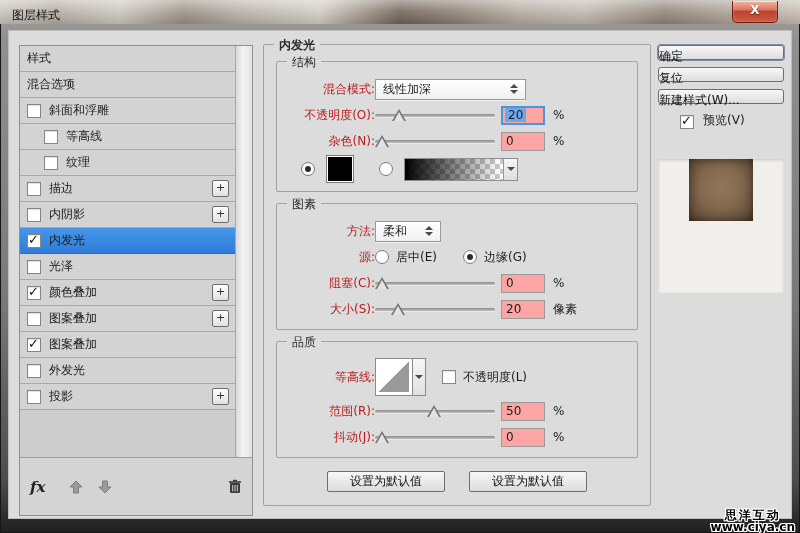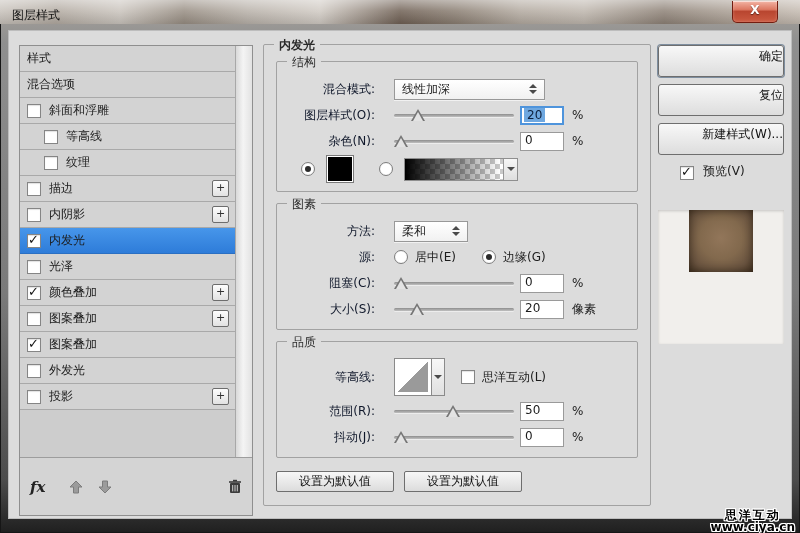--- a/index.html
+++ b/index.html
@@ -45,35 +45,35 @@
   .tri{width:0;height:0;border-left:4px solid transparent;border-right:4px solid transparent;display:inline-block;}
   .tri.up{border-bottom:4px solid #4a4a4a;}
   .tri.down{border-top:4px solid #4a4a4a;}
   .tri.tiny{border-left-width:3px;border-right-width:3px;border-top-width:4px;margin-bottom:3px;}
   .lfooter .spacer{flex:1;}
   
   .main{position:absolute;left:254px;top:13px;width:388px;height:462px;padding:16px 12px 8px;box-sizing:border-box;}
   .main>.gbt{font-weight:bold;}
   .sec{margin-bottom:11px;padding:14px 10px 7px;}
   .row{display:flex;align-items:center;height:26px;}
-  .lbl{width:88px;text-align:right;margin-right:19px;white-space:nowrap;color:#0f172a;}
+  .lbl{width:88px;text-align:right;margin-right:0;white-space:nowrap;color:#b91c1c;}
   .dd{height:21px;border:1px solid #989898;background:linear-gradient(#ffffff,#f1f1f1);
     display:flex;align-items:center;padding:0 7px;box-shadow:0 1px 0 rgba(255,255,255,.6);box-sizing:border-box;}
   .dd .stepper{margin-left:auto;display:flex;flex-direction:column;gap:2px;padding-left:8px;}
   .dd.blend{width:151px;}
-  .dd.small{width:74px;}
+  .dd.small{width:66px;}
   .slider{position:relative;width:120px;height:16px;margin-right:6px;flex:0 0 auto;}
   .track{position:absolute;left:0;right:0;top:7px;height:3px;border-radius:2px;
     background:linear-gradient(#8d8d8d,#c0c0c0);box-shadow:0 1px 0 #ededed;}
   .thumb{position:absolute;top:2px;width:14px;height:12px;}
   .thumb::before{content:"";position:absolute;left:0;top:0;
     border-left:7px solid transparent;border-right:7px solid transparent;border-bottom:12px solid #757575;}
   .thumb::after{content:"";position:absolute;left:2px;top:3px;
     border-left:5px solid transparent;border-right:5px solid transparent;border-bottom:9px solid #e3e3e3;}
-  .val{width:44px;height:19px;border:1px solid #9a9a9a;background:#ffffff;display:flex;align-items:flex-start;
+  .val{width:44px;height:19px;border:1px solid #9a9a9a;background:#fca5a5;display:flex;align-items:center;
     padding-left:4px;box-sizing:border-box;flex:0 0 auto;}
   .val.focus{border:2px solid #4e94dc;padding-left:2px;}
   .val.focus .hl{background:#6fa8e0;color:#0d1f3c;padding:0 3px;}
   .unit{margin-left:8px;white-space:nowrap;}
   .radio{width:14px;height:14px;border-radius:50%;border:1px solid #7f7f7f;box-sizing:border-box;
     background:radial-gradient(#ffffff 55%,#dedede);flex:0 0 auto;}
   .radio.on::after{content:"";display:block;width:6px;height:6px;margin:3px;border-radius:50%;background:#2b2b2b;}
   .swatchrow{padding-left:14px;gap:11px;height:30px;}
   .swatch{width:26px;height:26px;background:#000;border:1px solid #7a7a7a;box-shadow:inset 0 0 0 1px #fff;}
   .gradbar{position:relative;width:112px;height:21px;border:1px solid #8f8f8f;overflow:hidden;
@@ -84,27 +84,27 @@
   .gradbar .fade{position:absolute;inset:0;background:linear-gradient(90deg,#000 0%,rgba(0,0,0,0) 85%);}
   .gradbar .arrowbtn{position:absolute;right:0;top:0;bottom:0;width:13px;border-left:1px solid #979797;
     background:linear-gradient(#f6f6f6,#dedede);display:flex;align-items:center;justify-content:center;}
   .contourrow{height:42px;}
   .cbox{width:38px;height:38px;border:1px solid #8a8a8a;background:#fff;position:relative;box-sizing:border-box;flex:0 0 auto;}
   .cbox::after{content:"";position:absolute;inset:3px;
     background:linear-gradient(to bottom right,rgba(0,0,0,0) 49.4%,#9a9a9a 50%);}
   .carrow{width:13px;height:38px;border:1px solid #8a8a8a;border-left:none;box-sizing:border-box;
     background:linear-gradient(#f7f7f7,#e0e0e0);display:flex;align-items:center;justify-content:center;flex:0 0 auto;}
   .aacheck{display:flex;align-items:center;gap:7px;margin-left:16px;}
-  .defrow{display:flex;gap:10px;justify-content:flex-start;margin-top:13px;}
+  .defrow{display:flex;gap:24px;justify-content:center;margin-top:13px;}
   .pbtn{min-width:118px;height:21px;border:1px solid #6e6e6e;border-radius:2px;box-sizing:border-box;
     background:linear-gradient(#f7f7f7,#dcdcdc);line-height:19px;text-align:center;padding:0 10px;color:#111;}
   
   .rightcol{position:absolute;left:649px;top:14px;width:126px;}
-  .btn{display:block;width:100%;height:32px;margin-bottom:7px;border:1px solid #6e6e6e;border-radius:3px;
-    background:linear-gradient(#f8f8f8,#dddddd);text-align:right;line-height:21px;box-sizing:border-box;color:#111;}
+  .btn{display:block;width:100%;height:15px;margin-bottom:7px;border:1px solid #6e6e6e;border-radius:3px;
+    background:linear-gradient(#f8f8f8,#dddddd);text-align:left;line-height:21px;box-sizing:border-box;color:#111;}
   .btn.default{box-shadow:0 0 0 1px #7e8e9f;}
   .prevrow{display:flex;align-items:flex-end;gap:9px;margin:8px 0 12px 22px;}
   .prevpanel{width:100%;height:134px;background:#f1efec;box-shadow:inset 0 1px 3px rgba(0,0,0,.18);}
   .brown{width:64px;height:62px;margin:30px auto 0;
     background:radial-gradient(circle at 50% 45%,#92765a 0%,#82694d 45%,#6a5440 75%,#4c3a28 100%);
     box-shadow:inset 0 0 10px rgba(25,16,8,.6);}
   
   .wm{position:absolute;right:5px;bottom:0;z-index:6;text-align:center;line-height:1.02;font-weight:bold;color:#000;
     text-shadow:-1px -1px 0 #fff,1px -1px 0 #fff,-1px 1px 0 #fff,1px 1px 0 #fff,0 -1px 0 #fff,0 1px 0 #fff,-1px 0 0 #fff,1px 0 0 #fff;}
   .wm .l1{font-size:12px;letter-spacing:2px;}
@@ -220,21 +220,21 @@
           <span class="lbl">混合模式:</span>
           <div class="dd blend">
             <span>线性加深</span>
             <span class="stepper">
               <span class="tri up"></span>
                 <span class="tri down"></span>
             </span>
           </div>
         </div>
         <div class="row">
-          <span class="lbl">图层样式(O):</span>
+          <span class="lbl">不透明度(O):</span>
           <div class="slider">
             <div class="track"></div>
               <div class="thumb" style="left:17px"></div>
           </div>
           <div class="val focus">
             <span class="hl">20</span>
           </div>
           <span class="unit">%</span>
         </div>
         <div class="row">
@@ -307,21 +307,21 @@
       <div class="sec gb">
         <span class="gbt">品质</span>
         <div class="row contourrow">
           <span class="lbl">等高线:</span>
           <span class="cbox"></span>
           <span class="carrow">
             <span class="tri down"></span>
           </span>
           <span class="aacheck">
             <span class="cbx"></span>
-            <span>思洋互动(L)</span>
+            <span>不透明度(L)</span>
           </span>
         </div>
         <div class="row">
           <span class="lbl">范围(R):</span>
           <div class="slider">
             <div class="track"></div>
               <div class="thumb" style="left:52px"></div>
           </div>
           <div class="val">
             <span>50</span>

